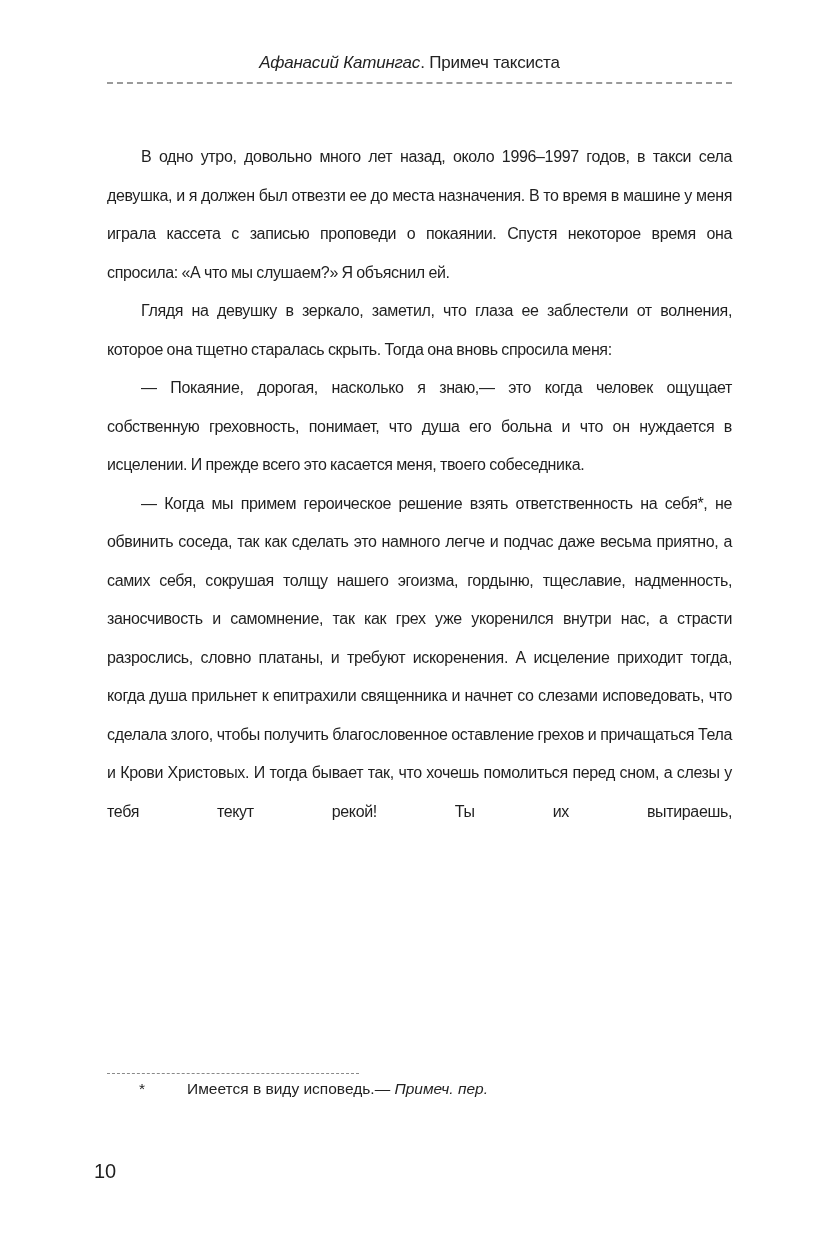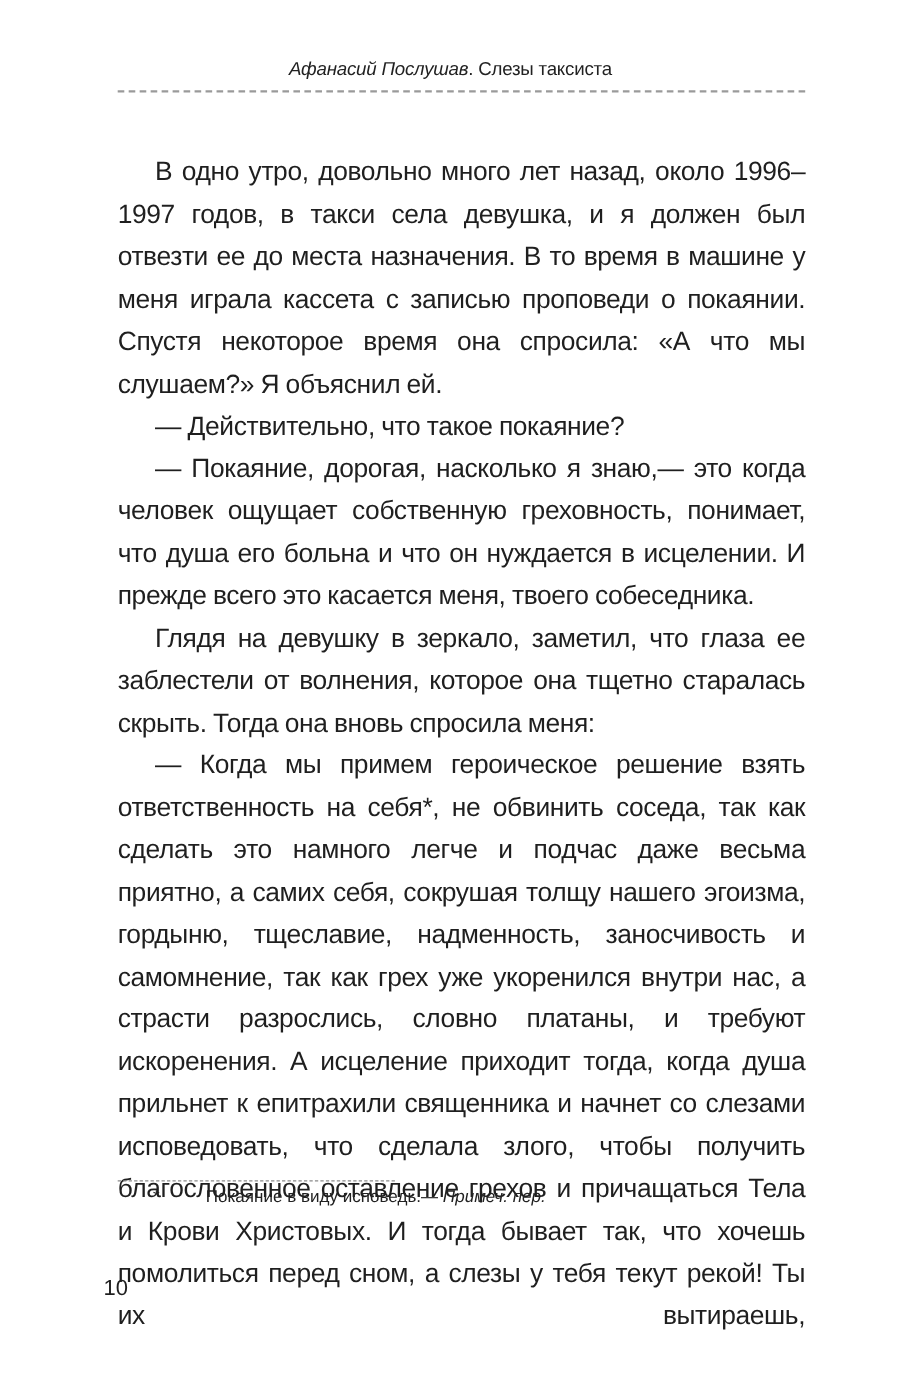--- a/index.html
+++ b/index.html
@@ -8,21 +8,21 @@
     position: absolute; left: 0; right: 0; top: 53px; text-align: center;
     font-family: "Liberation Sans", sans-serif; font-size: 17px; color: #222; letter-spacing: -0.2px;
   }
   .running-head .author { font-style: italic; }
   .head-rule {
     position: absolute; left: 107px; width: 625px; top: 82px; height: 0;
     border-top: 2px dashed #9a9a9a;
   }
   .body-text {
     position: absolute; left: 107px; width: 625px; top: 138px;
-    font-family: "Liberation Sans", sans-serif; font-size: 24px; line-height: 38.5px;
+    font-family: "Liberation Sans", sans-serif; font-size: 16px; line-height: 38.5px;
     text-align: justify; color: #1f1f1f; letter-spacing: -0.35px; word-spacing: -0.5px;
   }
   .body-text p { margin: 0; text-indent: 34px; }
   .body-text p.last { text-align-last: justify; }
   .fn-rule {
     position: absolute; left: 107px; width: 252px; top: 1073px; height: 0;
     border-top: 1px dashed #8a8a8a;
   }
   .footnote {
     position: absolute; left: 107px; top: 1080px; width: 625px;
@@ -32,30 +32,29 @@
   .footnote .text { position: absolute; left: 80px; top: 0; white-space: nowrap; }
   .footnote .note { font-style: italic; margin-top: 31px; }
   .page-number {
     position: absolute; left: 94px; top: 1160px;
     font-family: "Liberation Sans", sans-serif; font-size: 20px; color: #1f1f1f;
   }
 </style>
 </head>
 <body>
 
-<div class="running-head"><span class="author">Афанасий Послушав</span><span>. </span><span>Слезы таксиста</span></div>
+<div class="running-head"><span class="author">Афанасий Катингас</span><span>. </span><span>Примеч таксиста</span></div>
 <div class="head-rule"></div>
 
 <div class="body-text">
   <p>В одно утро, довольно много лет назад, около 1996–1997 годов, в такси села девушка, и я должен был отвезти ее до места назначения. В то время в машине у меня играла кассета с записью проповеди о покаянии. Спустя некоторое время она спросила: «А что мы слушаем?» Я объяснил ей.</p>
-  <p>— Действительно, что такое покаяние?</p>
+  <p>Глядя на девушку в зеркало, заметил, что глаза ее заблестели от волнения, которое она тщетно старалась скрыть. Тогда она вновь спросила меня:</p>
   <p>— Покаяние, дорогая, насколько я знаю,— это когда человек ощущает собственную греховность, понимает, что душа его больна и что он нуждается в исцелении. И прежде всего это касается меня, твоего собеседника.</p>
-  <p>Глядя на девушку в зеркало, заметил, что глаза ее заблестели от волнения, которое она тщетно старалась скрыть. Тогда она вновь спросила меня:</p>
   <p class="last">— Когда мы примем героическое решение взять ответственность на себя*, не обвинить соседа, так как сделать это намного легче и подчас даже весьма приятно, а самих себя, сокрушая толщу нашего эгоизма, гордыню, тщеславие, надменность, заносчивость и самомнение, так как грех уже укоренился внутри нас, а страсти разрослись, словно платаны, и требуют искоренения. А исцеление приходит тогда, когда душа прильнет к епитрахили священника и начнет со слезами исповедовать, что сделала злого, чтобы получить благословенное оставление грехов и причащаться Тела и Крови Христовых. И тогда бывает так, что хочешь помолиться перед сном, а слезы у тебя текут рекой! Ты их вытираешь,</p>
 </div>
 
 <div class="fn-rule"></div>
 <div class="footnote">
   <span class="mark">*</span>
-  <span class="text"><span>Покаяние в виду исповедь.</span><span>— </span><span class="note">Примеч. пер.</span></span>
+  <span class="text"><span>Имеется в виду исповедь.</span><span>— </span><span class="note">Примеч. пер.</span></span>
 </div>
 
 <div class="page-number">10</div>
 
 </body></html>

